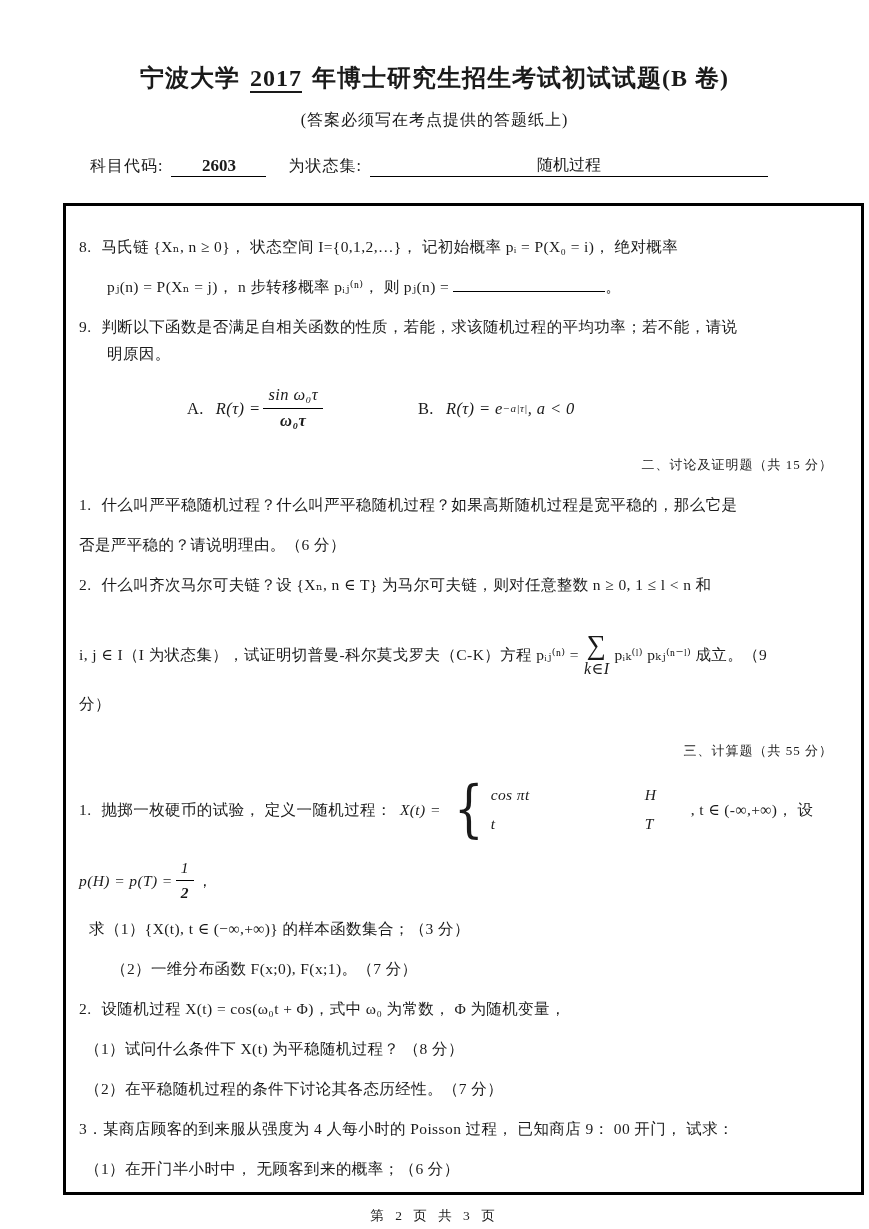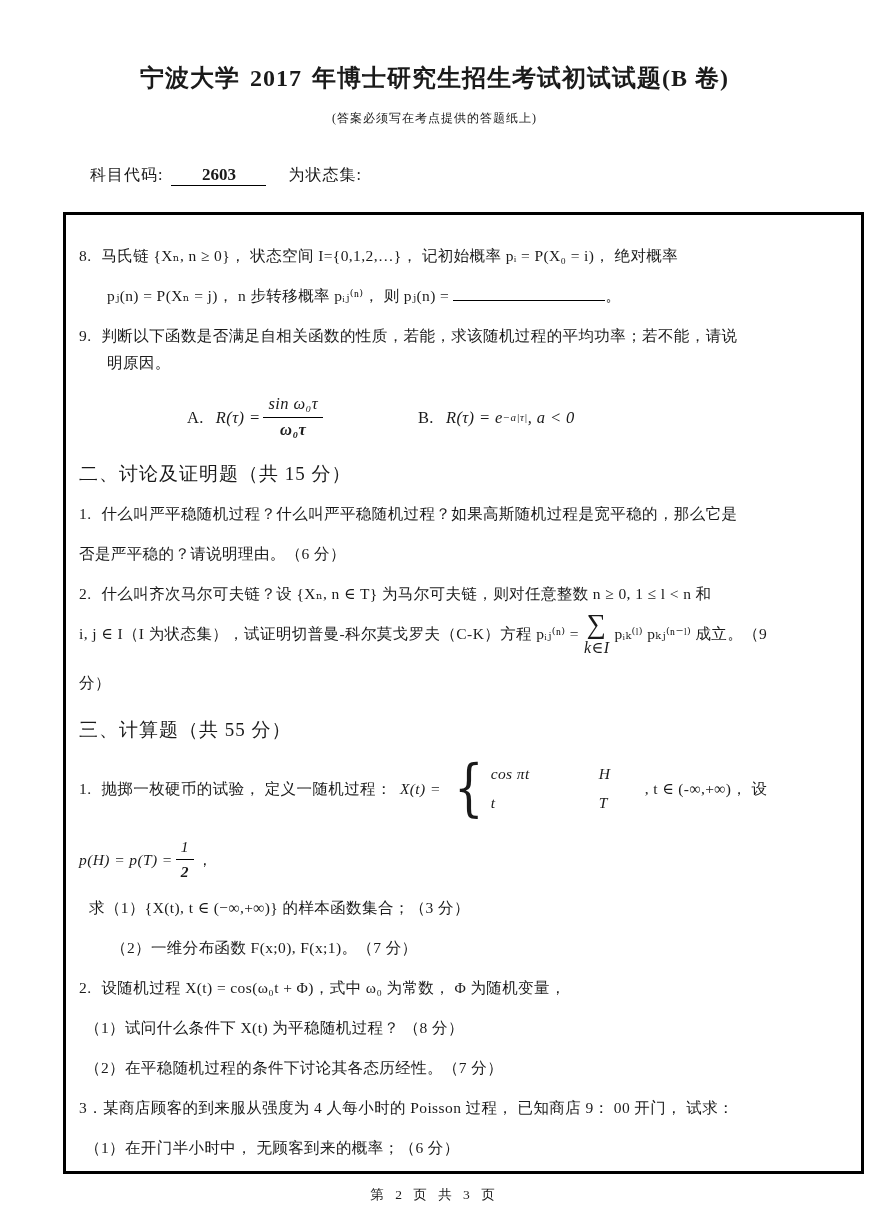--- a/index.html
+++ b/index.html
@@ -6,26 +6,26 @@
   html,body { background:#ffffff; }
   body {
     width:869px; height:1229px; position:relative;
     font-family:"Liberation Serif","DejaVu Serif",serif;
     color:#1a1a1a;
   }
   .title {
     margin-top:62px; text-align:center;
     font-size:24px; font-weight:bold; letter-spacing:1px;
   }
-  .title .year { text-underline-offset:5px; padding:0 3px; }
+  .title .year { text-decoration:underline; text-underline-offset:5px; padding:0 3px; }
   .subtitle {
-    margin-top:16px; text-align:center; font-size:12px; letter-spacing:1px;
+    margin-top:16px; text-align:center; font-size:16px; letter-spacing:1px;
   }
   .subject-line {
-    margin-top:38px; padding-left:90px; font-size:16px;
+    margin-top:24px; padding-left:90px; font-size:16px;
     display:flex; align-items:flex-end;
   }
   .subject-line .lbl { letter-spacing:1px; }
   .code-blank {
     display:inline-block; width:95px; margin-left:8px;
     border-bottom:1.5px solid #000; text-align:center;
     font-weight:bold; font-size:17px;
   }
   .subject-line .lbl2 { margin-left:22px; }
   .name-blank {
@@ -49,50 +49,51 @@
   .frac { display:inline-block; vertical-align:middle; text-align:center; line-height:1.25; margin:0 3px; }
   .frac .fnum { display:block; padding:0 5px 2px; border-bottom:1.3px solid #000; }
   .frac .fden { display:block; padding-top:2px;font-weight:bold; }
   
   .opt-row { display:flex; align-items:center; margin:18px 0 6px 0; padding-left:108px; }
   .opt-a { display:flex; align-items:center; font-size:16.5px; }
   .opt-b { display:flex; align-items:center; font-size:16.5px; margin-left:92px; }
   .opt-label { padding-right:12px; font-style:normal; }
   sup.exp { font-size:11px; vertical-align:super; }
   
-  .sec-head { font-size:19px; margin-top:20px; letter-spacing:1px; }
+  .sec-head { font-size:13px; margin-top:20px; letter-spacing:1px;text-align:right; }
   
-  .sumline { display:flex; align-items:center; flex-wrap:nowrap; margin-top:4px; }
+  .sumline { display:flex; align-items:center; flex-wrap:nowrap; margin-top:34px; }
   .sum { display:inline-block; text-align:center; vertical-align:middle; line-height:1; margin:0 5px; }
   .sum .sig { display:block; font-size:27px; }
   .sum .ssub { display:block; font-size:16px; font-style:italic; margin-top:2px; }
   
   .pw-line { display:flex; align-items:center; margin-top:16px; }
   .piece { display:inline-flex; align-items:center; margin-left:8px; }
   .brace { font-size:62px; font-weight:100; line-height:0.85; font-family:"DejaVu Serif",serif; transform:scaleX(0.75); }
   .cases { display:inline-block; margin-left:2px; }
-  .crow { display:flex; line-height:29px; }
+  .crow { display:flex; line-height:29px;gap:46px; }
   .cexpr { width:108px; }
   .ccond { width:40px; }
   .pw-suffix { margin-left:6px; }
   .prob-line { display:flex; align-items:center; margin-top:20px; }
   .footer { text-align:center; margin-top:12px; font-size:13.5px; letter-spacing:4px; }
 </style>
 </head>
 <body>
 
 <div class="title">
   <span>宁波大学 </span><span class="year">2017</span><span> 年博士研究生招生考试初试试题(B 卷)</span>
 </div>
 <div class="subtitle">(答案必须写在考点提供的答题纸上)</div>
 
 <div class="subject-line">
   <span class="lbl">科目代码:</span>
   <span class="code-blank">2603</span>
   <span class="lbl lbl2">为状态集:</span>
+  <span class="name-blank">随机过程</span>
 </div>
 
 <div class="qbox">
 
   <div class="ln">
     <span class="num">8.</span><span>马氏链 {Xₙ, n ≥ 0}， 状态空间 I={0,1,2,…}， 记初始概率 pᵢ = P(X₀ = i)， 绝对概率</span>
   </div>
   <div class="ln indent">
     <span>pⱼ(n) = P(Xₙ = j)， n 步转移概率 pᵢⱼ⁽ⁿ⁾， 则 pⱼ(n) =</span><span class="blank-line"></span><span>。</span>
   </div>

